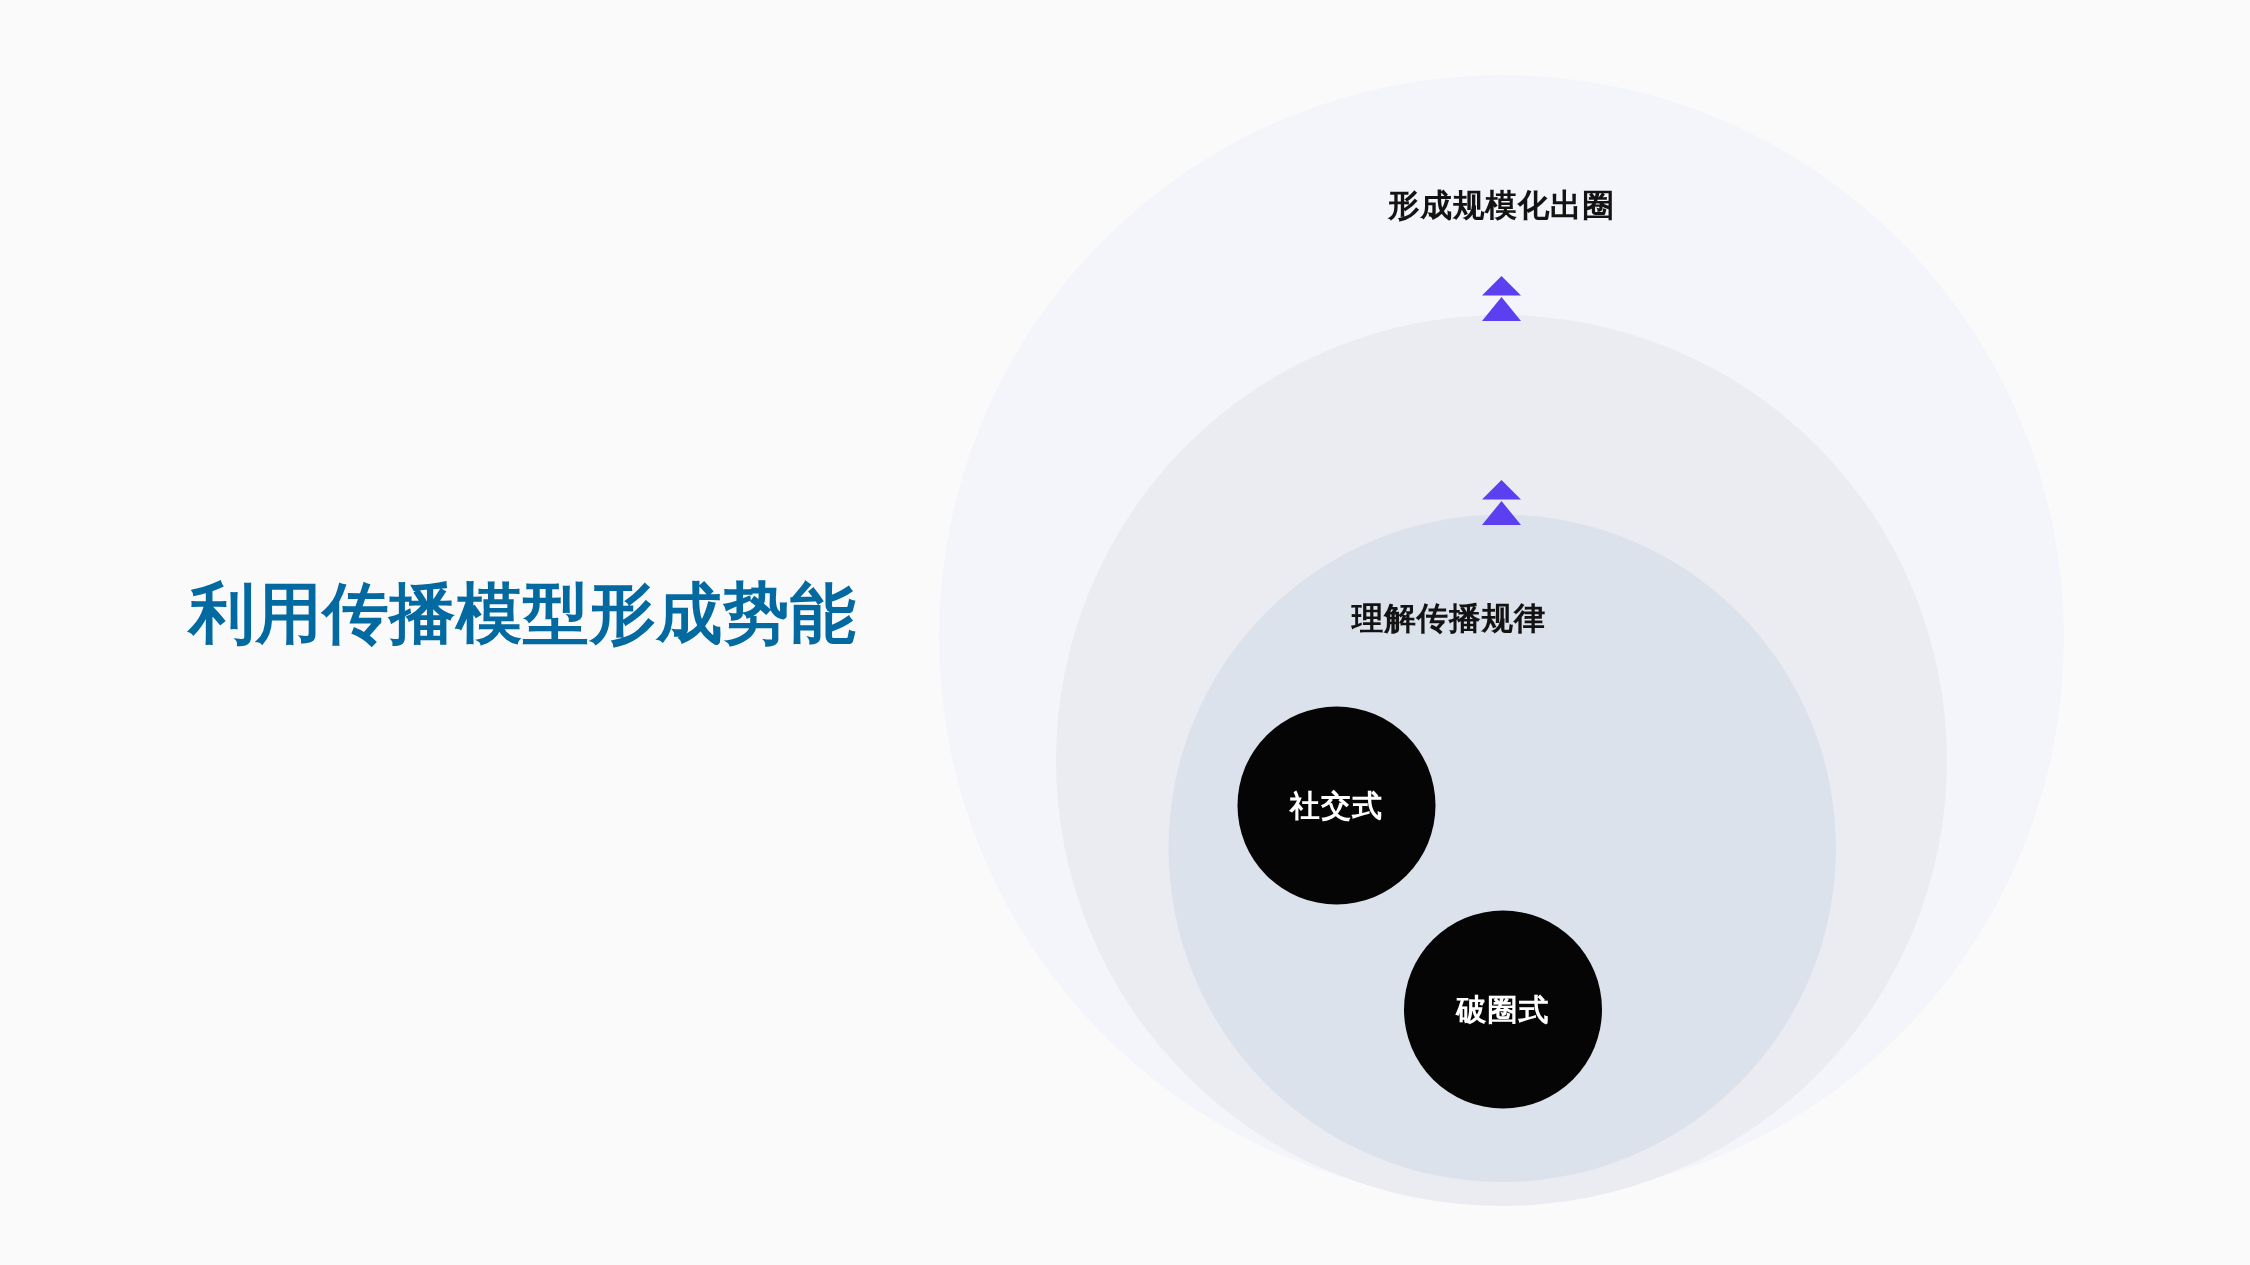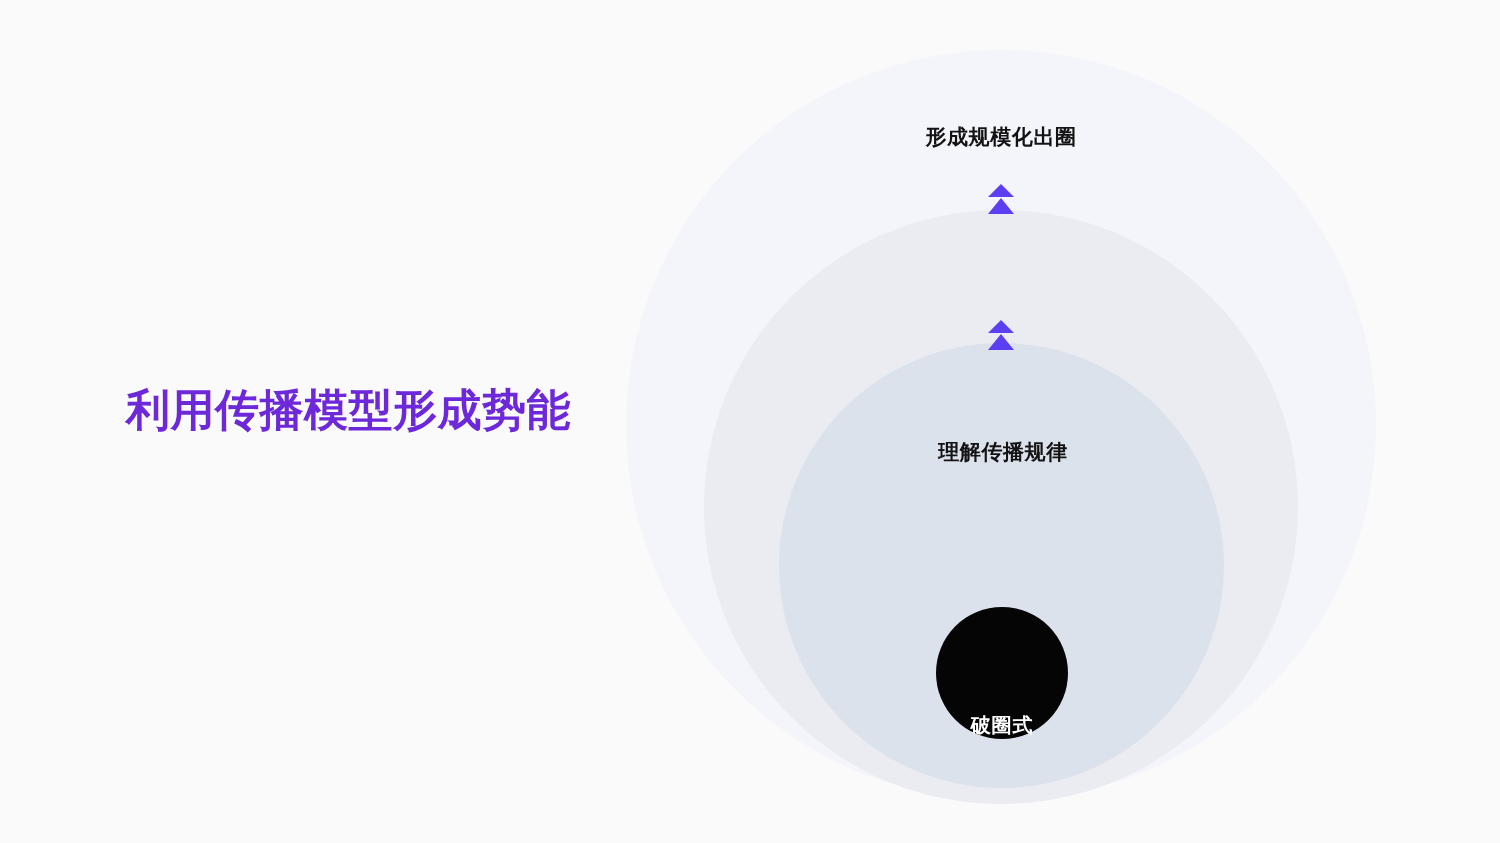--- a/index.html
+++ b/index.html
@@ -25,21 +25,21 @@
   
   #headline {
     position: absolute;
     left: 126px;
     top: 383px;
     width: 520px;
     font-size: 44px;
     line-height: 1.22;
     font-weight: 700;
     letter-spacing: 0.5px;
-    color: #6d28d9;
+    color: #0369a1;
     white-space: nowrap;
   }
 
   
   #diagram {
     position: absolute;
     left: 0;
     top: 0;
     width: 1500px;
     height: 598px;
@@ -89,23 +89,22 @@
     left: 721px;
     top: 123px;
   }
 
   #label-middle {
     left: 721px;
     top: 260px;
   }
 
   #label-inner {
-    left: 723px;
+    left: 686px;
     top: 398px;
-    margin-top: 40px;
   }
 
   
   .arrow-up {
     position: absolute;
     width: 26px;
     height: 32px;
   }
 
   #arrow-top {
@@ -133,21 +132,21 @@
   .node-label {
     font-size: 20px;
     font-weight: 700;
     letter-spacing: 0.8px;
     color: #ffffff;
     white-space: nowrap;
   }
 
   #node-social   { left: 825px;  top: 471px; }
   #node-cocreate { left: 1042px; top: 471px; }
-  #node-breakout { left: 936px;  top: 607px; align-items: flex-end; }
+  #node-breakout { left: 936px;  top: 607px; }
 </style>
 </head>
 <body>
 
 <div id="slide">
 
   <div id="headline">利用传播模型形成势能</div>
 
   <div id="diagram">
 
@@ -169,20 +168,23 @@
       </svg>
     </span>
 
     <span class="arrow-up" id="arrow-bottom">
       <svg width="26" height="32" viewBox="0 0 26 32" xmlns="http://www.w3.org/2000/svg">
         <polygon points="13,0 26,13 0,13" fill="#5b3ff0"></polygon>
         <polygon points="13,14 26,30 0,30" fill="#5b3ff0"></polygon>
       </svg>
     </span>
 
+    <div class="node" id="node-social">
+      <span class="node-label">社交式</span>
+    </div>
 
 
     <div class="node" id="node-breakout">
       <span class="node-label">破圈式</span>
     </div>
 
   </div>
 </div>
 
 </body></html>

